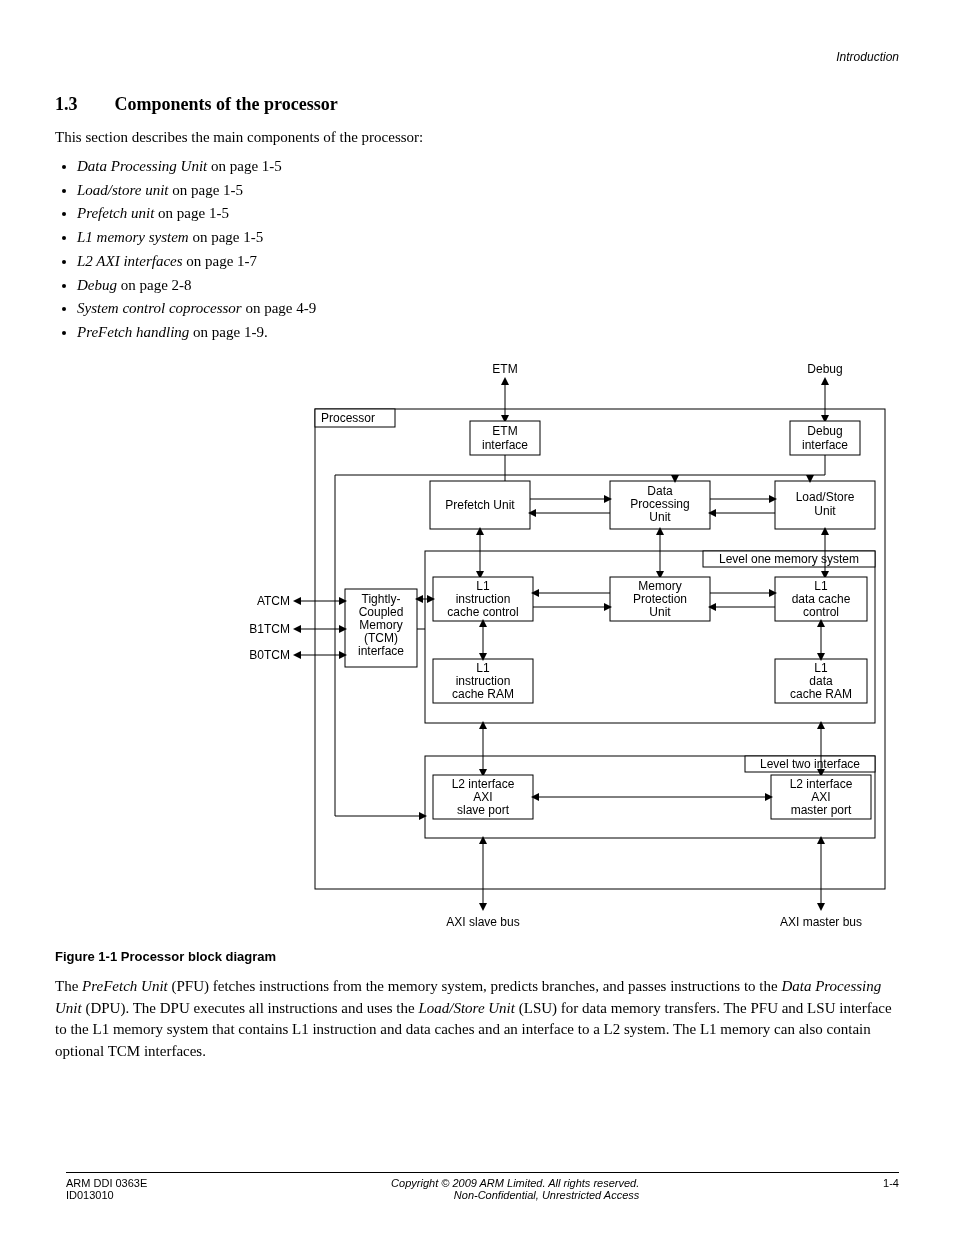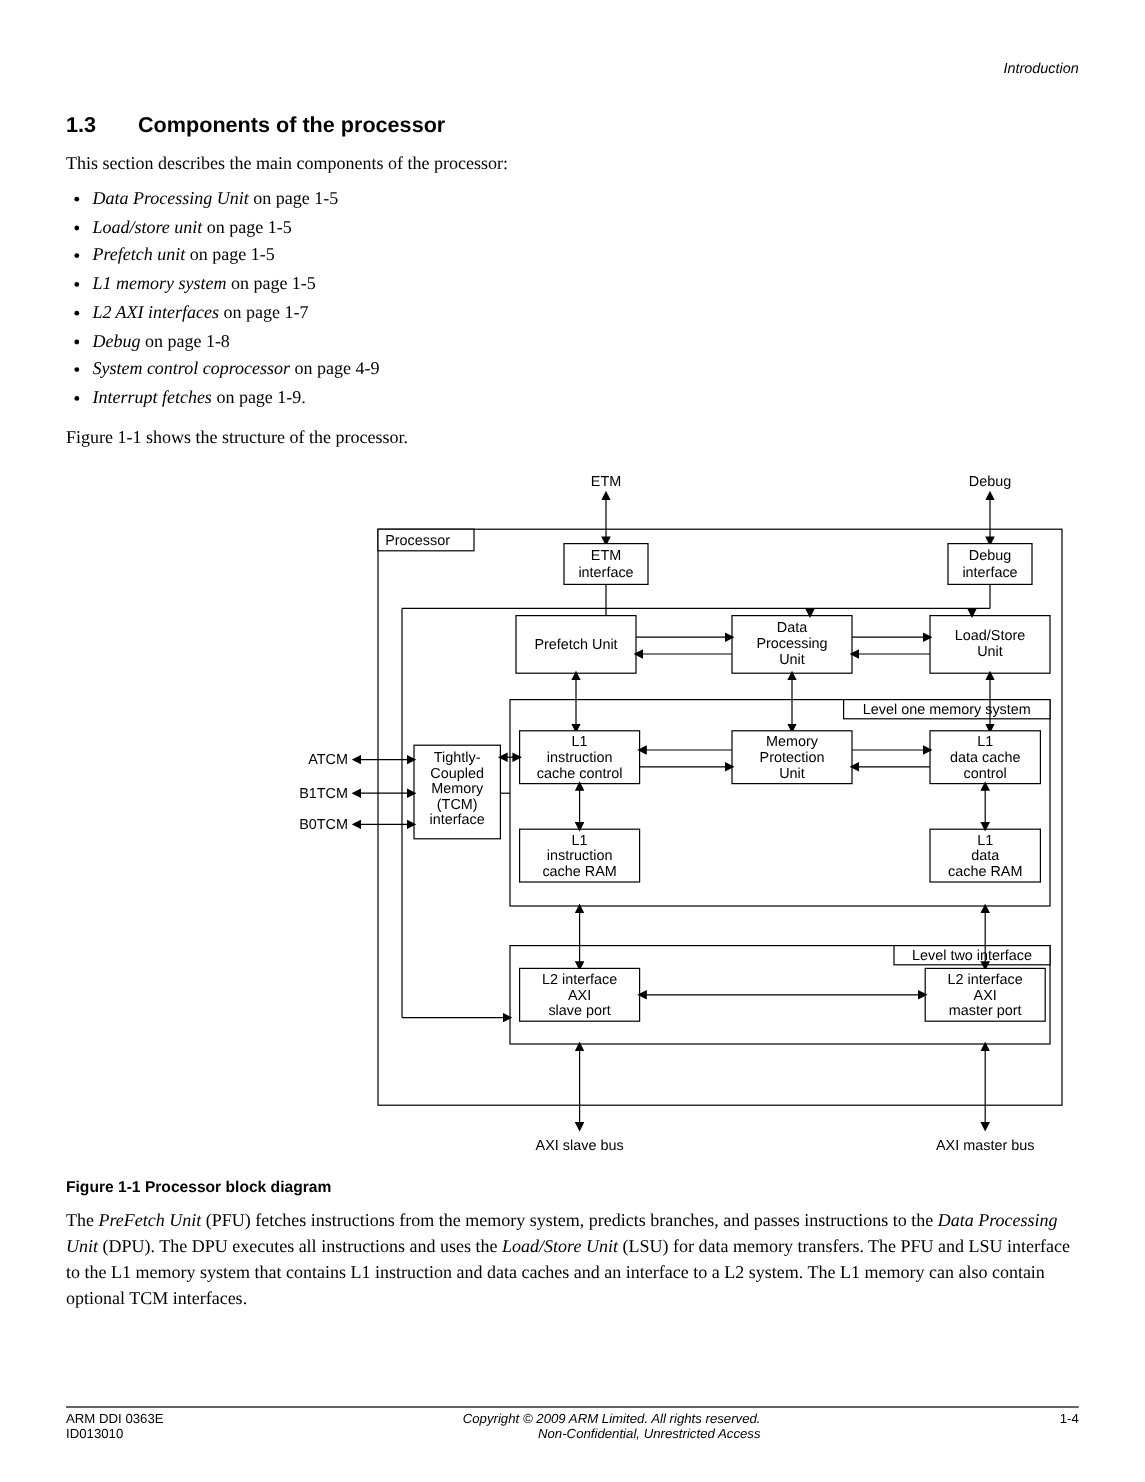--- a/index.html
+++ b/index.html
@@ -22,21 +22,21 @@
     right: 55px;
     top: 50px;
     font-family: Arial, Helvetica, sans-serif;
     font-style: italic;
     font-size: 12px;
   }
   .section {
     margin-top: 44px;
   }
   .section-heading {
-    font-family: Liberation Sans, sans-serif;
+    font-family: Liberation Serif, serif;
     font-weight: bold;
     font-size: 18px;
   }
   .sec-num {
     display: inline-block;
     width: 55px;
   }
   .content {
     margin-top: 12px;
     line-height: 1.45;
@@ -58,21 +58,21 @@
   .fig-caption {
     font-family: Arial, Helvetica, sans-serif;
     font-weight: bold;
     font-size: 13px;
     margin: 8px 0 12px 0;
     padding-right: 12px;
   }
   .body-text .it { font-style: italic; }
   .footer {
     position: absolute;
-    left: 55px;
+    left: 66px;
     right: 55px;
     bottom: 34px;
     border-top: 1px solid #000;
     padding-top: 4px;
     font-family: Arial, Helvetica, sans-serif;
     font-size: 11px;
     display: flex;
     justify-content: space-between;
   }
   .footer .fc {
@@ -100,26 +100,25 @@
 
     <div class="content">
       <p>This section describes the main components of the processor:</p>
 
       <ul class="bullets">
         <li><span class="it">Data Processing Unit</span><span> on page 1-5</span></li>
         <li><span class="it">Load/store unit</span><span> on page 1-5</span></li>
         <li><span class="it">Prefetch unit</span><span> on page 1-5</span></li>
         <li><span class="it">L1 memory system</span><span> on page 1-5</span></li>
         <li><span class="it">L2 AXI interfaces</span><span> on page 1-7</span></li>
-        <li><span class="it">Debug</span><span> on page 1-8</span></li>
+        <li><span class="it">Debug</span><span> on page 2-8</span></li>
         <li><span class="it">System control coprocessor</span><span> on page 4-9</span></li>
-        <li><span class="it">Interrupt fetches</span><span> on page 1-9.</span></li>
+        <li><span class="it">PreFetch handling</span><span> on page 1-9.</span></li>
       </ul>
 
-      <p>Figure 1-1 shows the structure of the processor.</p>
     </div>
 
     <svg class="fig-svg" width="844" height="580" viewBox="0 0 844 580">
       <defs>
         <marker id="ah" markerWidth="8" markerHeight="8" refX="6" refY="4" orient="auto">
           <path d="M0,0 L8,4 L0,8 Z" fill="#000"></path>
         </marker>
         <marker id="ahs" markerWidth="8" markerHeight="8" refX="2" refY="4" orient="auto">
           <path d="M8,0 L0,4 L8,8 Z" fill="#000"></path>
         </marker>

